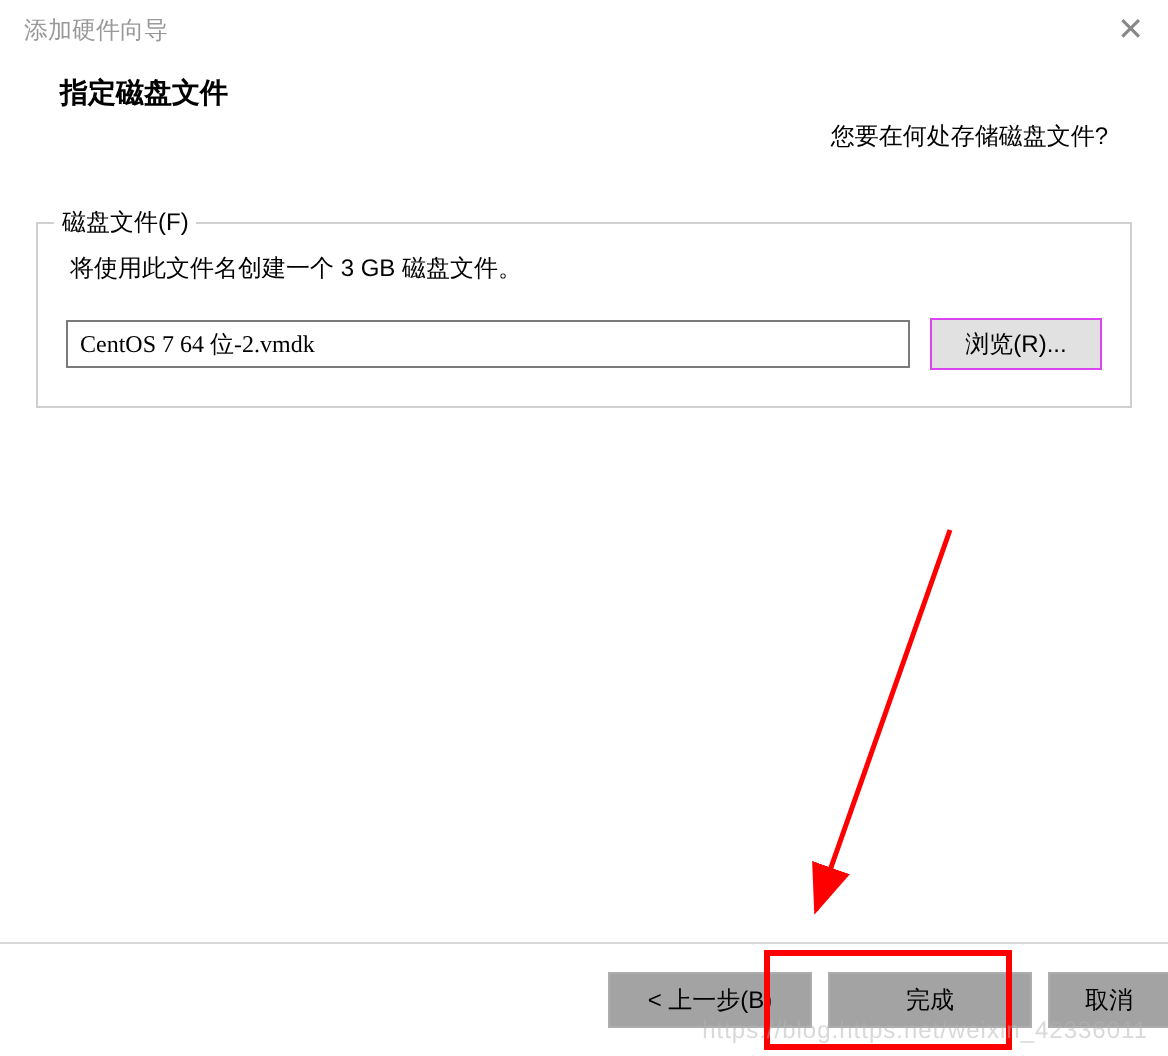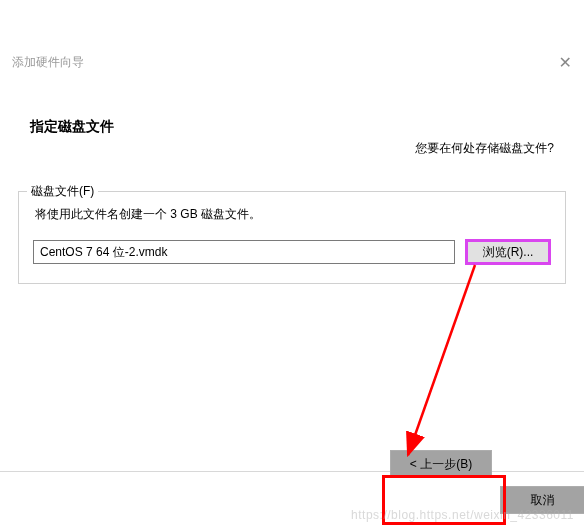--- a/index.html
+++ b/index.html
@@ -13,37 +13,35 @@
       overflow: hidden;
     }
     .titlebar {
       height: 30px;
       display: flex;
       align-items: center;
       justify-content: space-between;
       padding: 0 12px;
       color: #999;
       font-size: 12px;
-      margin-top: 47px;
     }
     .close-x {
       font-size: 16px;
       color: #888;
       font-family: Arial, sans-serif;
       font-weight: 300;
     }
     .header-area {
       padding: 8px 30px 16px 30px;
     }
     .heading {
       font-size: 14px;
       font-weight: 700;
       color: #000;
       margin-bottom: 4px;
-      margin-top: 33px;
     }
     .subheading {
       font-size: 12px;
       color: #000;
       padding-left: 24px;
       text-align: right;
     }
     .groupbox {
       border: 1px solid #d0d0d0;
       margin: 18px 18px 4px 18px;
@@ -69,28 +67,28 @@
       display: flex;
       gap: 10px;
       align-items: center;
     }
     .file-input {
       flex: 1;
       height: 24px;
       border: 1px solid #7a7a7a;
       padding: 2px 6px;
       font-size: 12px;
-      font-family: Liberation Sans, sans-serif;
+      font-family: Liberation Serif, serif;
       background: #fff;
     }
     .browse-btn {
       width: 86px;
       height: 26px;
       background: #e1e1e1;
-      border: 3px solid #d946ef;
+      border: 1px solid #d946ef;
       font-size: 12px;
       font-family: inherit;
       cursor: pointer;
     }
     .bottom-sep {
       position: absolute;
       left: 0; right: 0;
       bottom: 56px;
       border-top: 1px solid #d8d8d8;
     }
@@ -105,23 +103,22 @@
     .nav-btn {
       width: 102px;
       height: 28px;
       background: #a3a3a3;
       border: 1px solid #adadad;
       font-size: 12px;
       font-family: inherit;
       cursor: pointer;
     }
     .nav-btn.cancel {
-      width: 84px;
+      width: 60px;
       border-right: none;
-      margin-top: 36px;
     }
     .highlight-box {
       position: absolute;
       border: 3px solid #ff0000;
       width: 124px;
       height: 50px;
       bottom: 3px;
       right: 78px;
       pointer-events: none;
     }
@@ -160,20 +157,21 @@
   <div class="file-row">
     <input type="text" class="file-input" value="CentOS 7 64 位-2.vmdk" style="">
     <button class="browse-btn">浏览(R)...</button>
   </div>
 </fieldset>
 
 <div class="bottom-sep"></div>
 
 <div class="button-row">
   <button class="nav-btn">&lt; 上一步(B)</button>
+  <button class="nav-btn">完成</button>
   <button class="nav-btn cancel">取消</button>
 </div>
 
 <div class="highlight-box"></div>
 
 <svg class="arrow-svg" width="120" height="220">
   <defs>
     <marker id="arrowhead" markerWidth="10" markerHeight="8" refX="9" refY="4" orient="auto">
       <polygon points="0 0, 10 4, 0 8" fill="#ff0000"></polygon>
     </marker>

